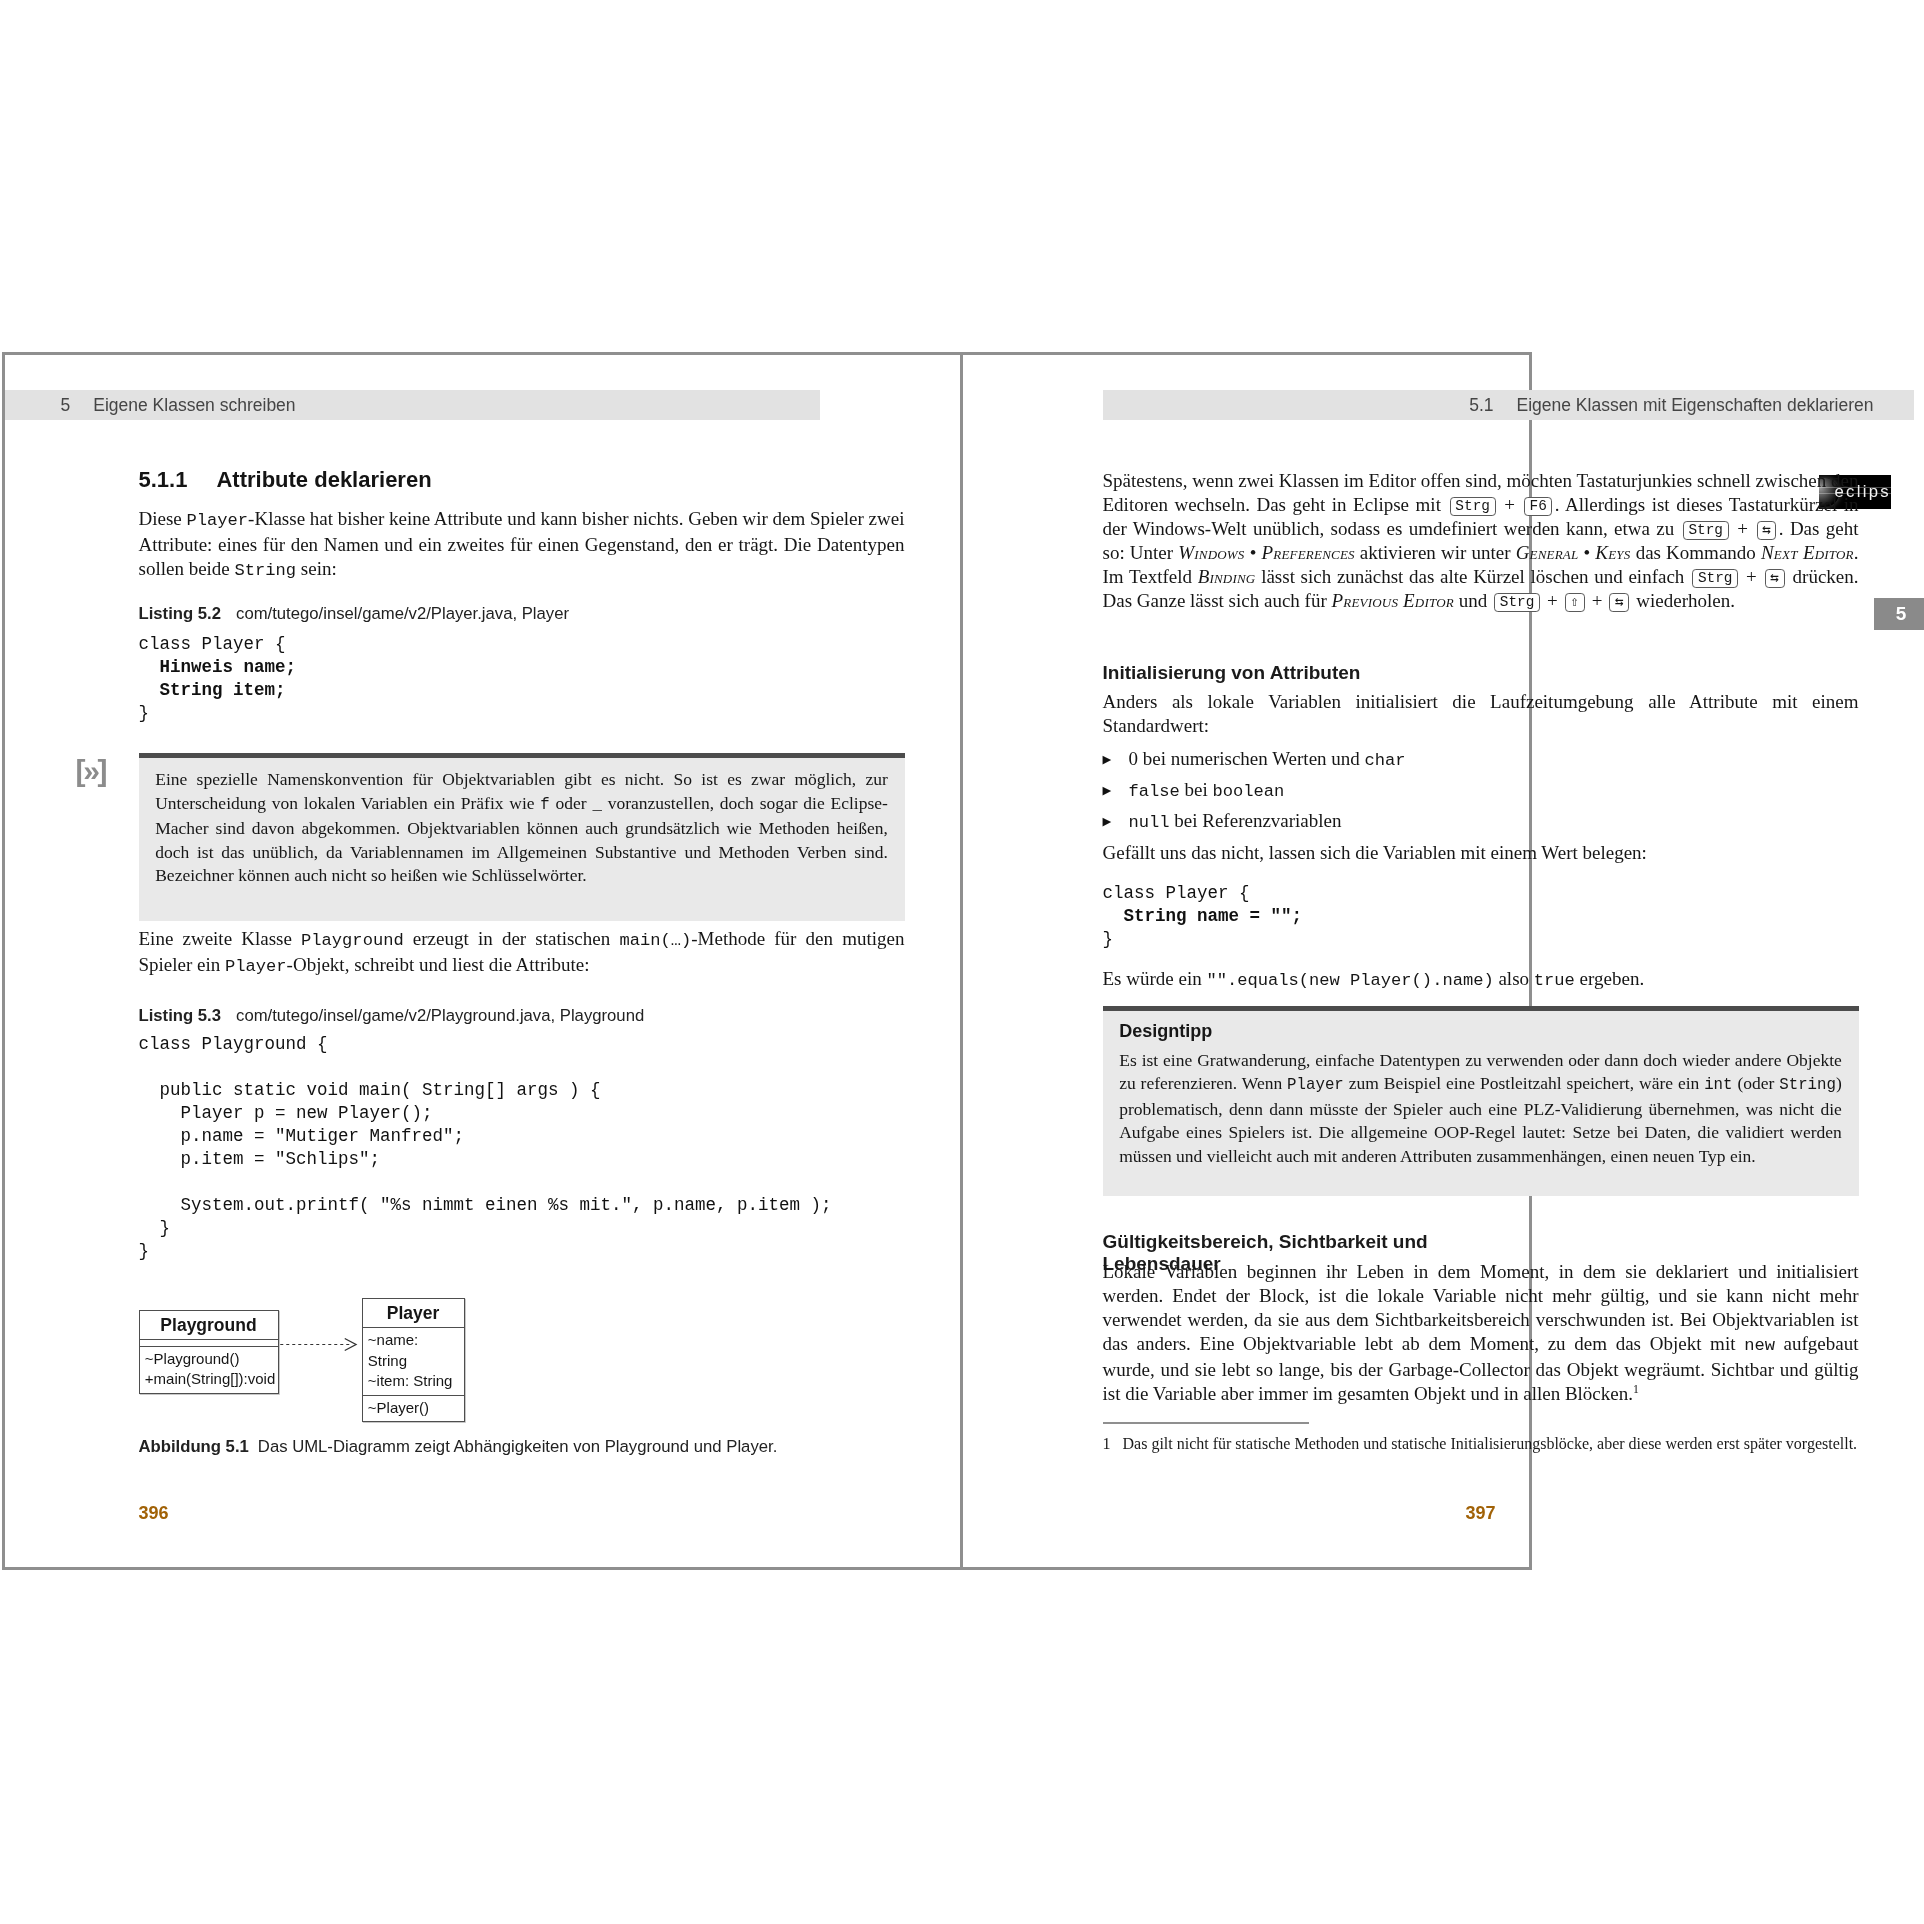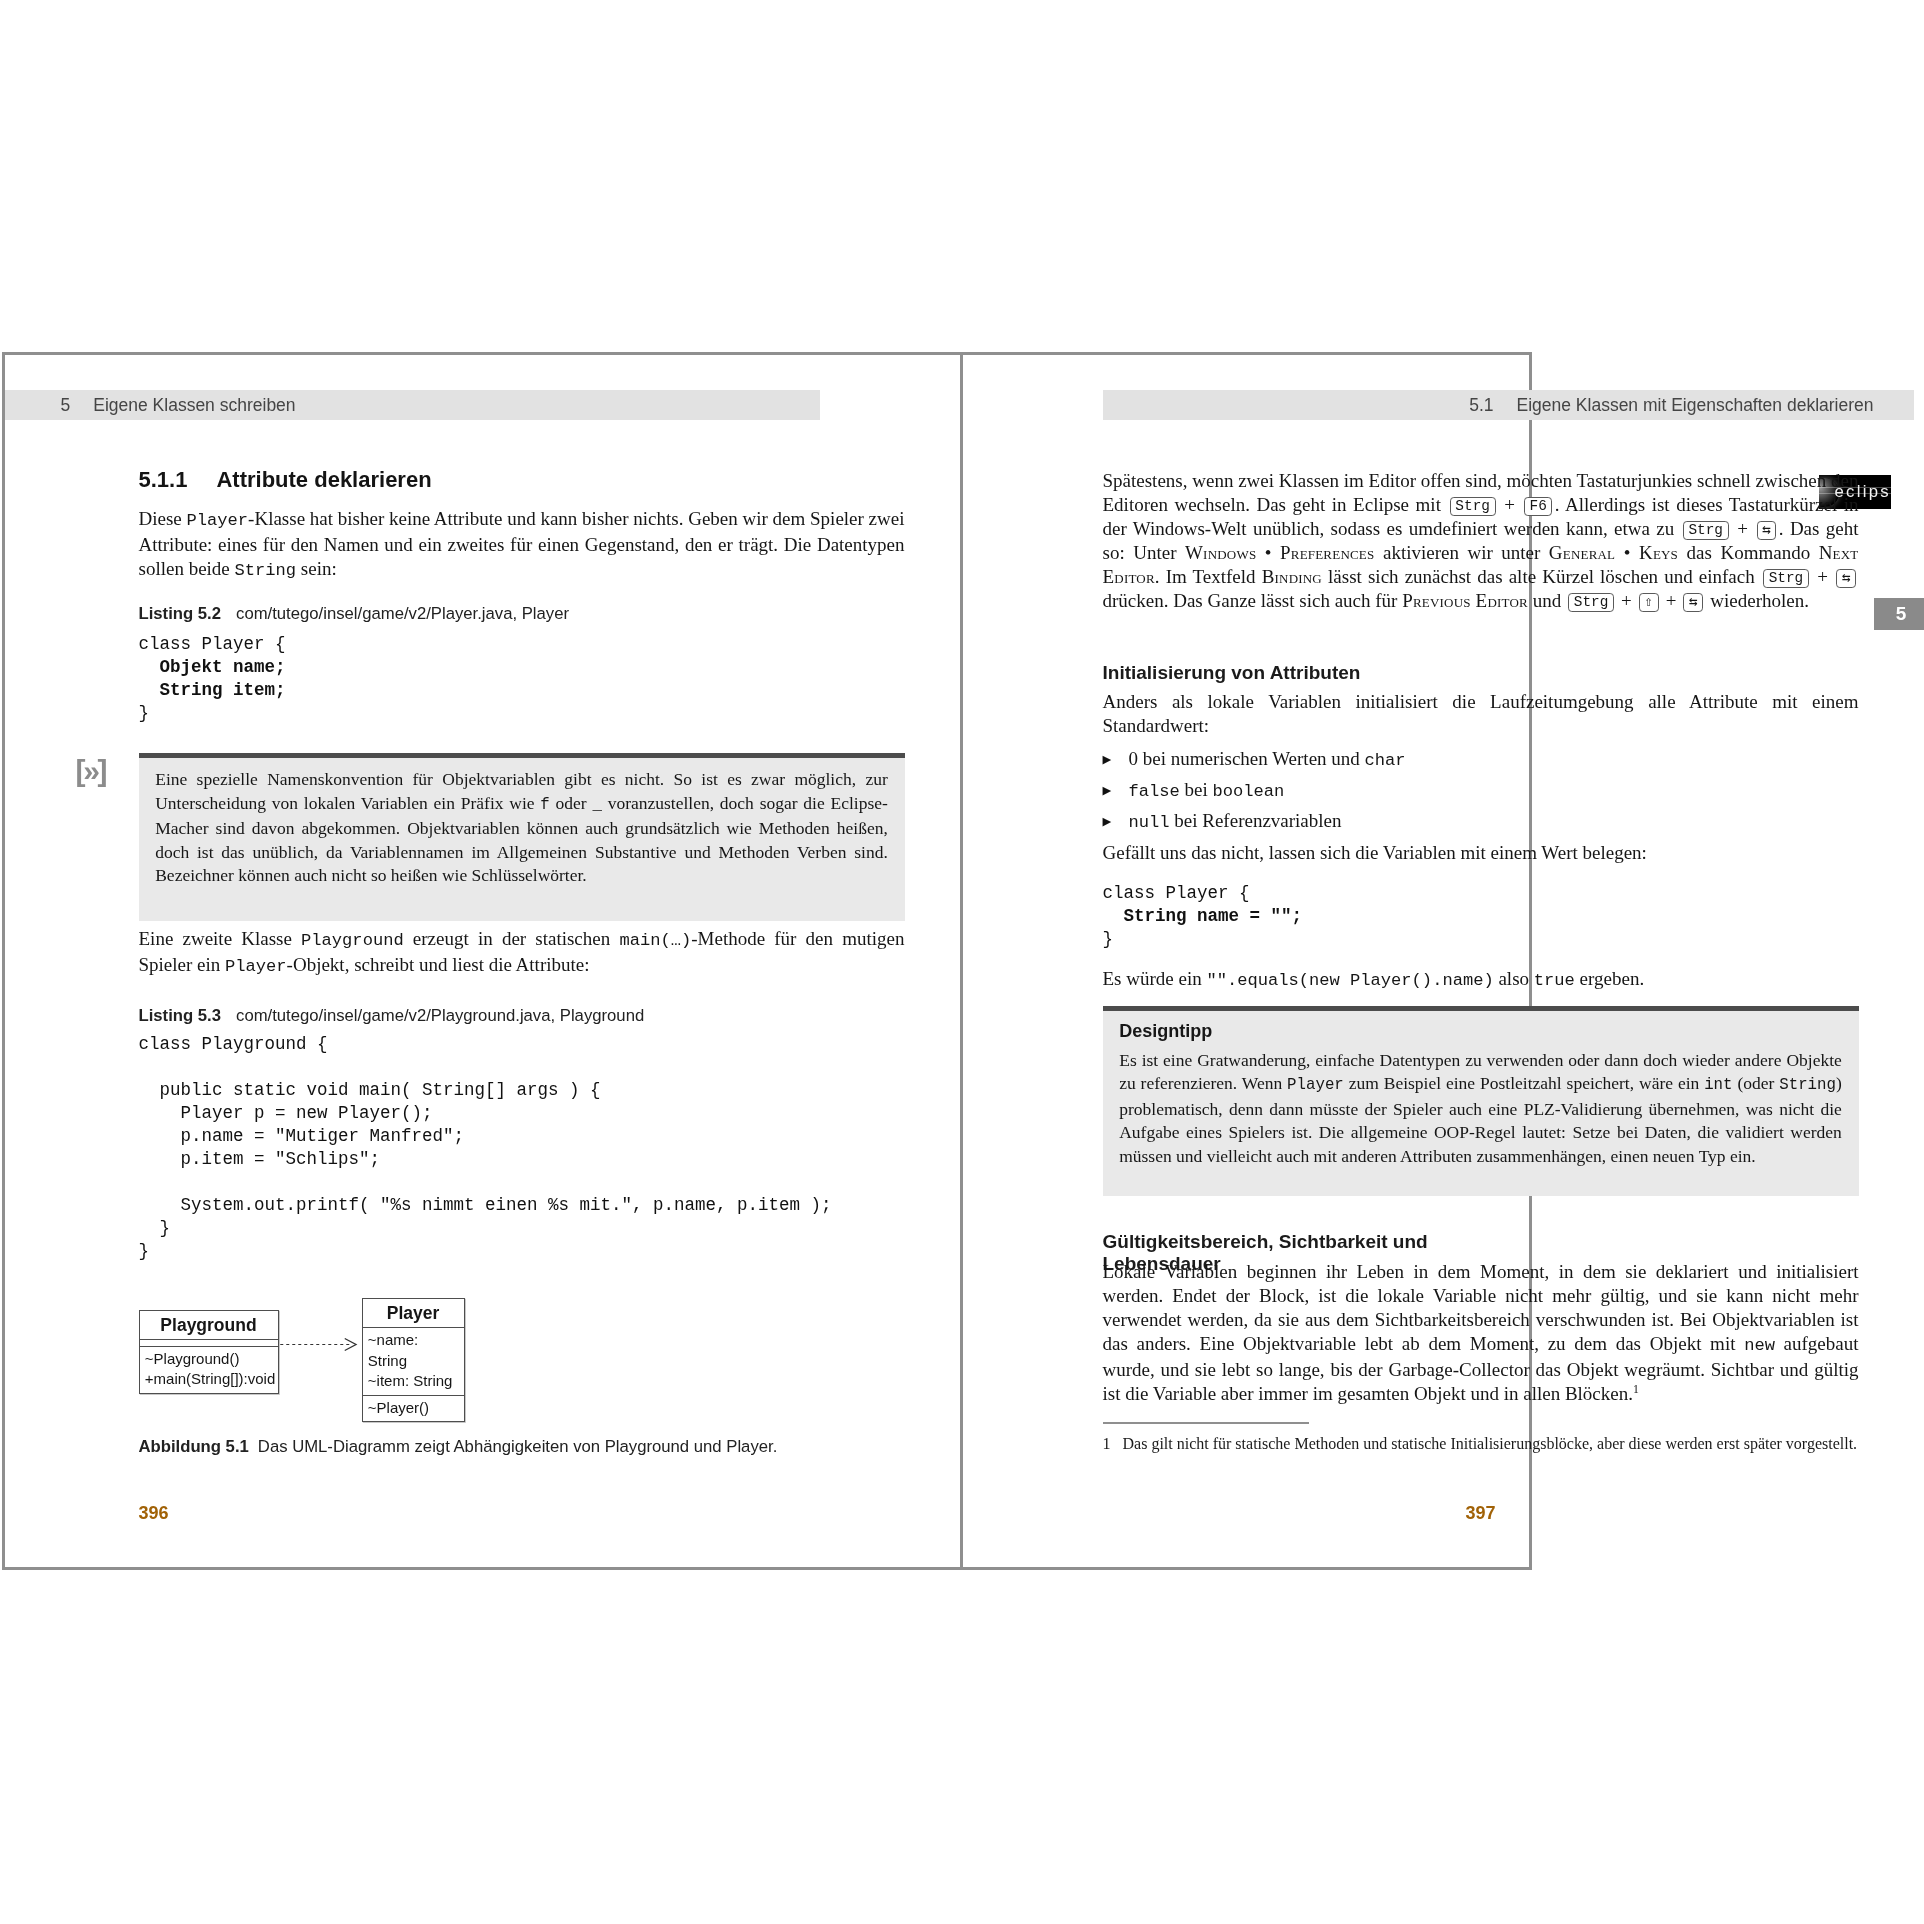--- a/index.html
+++ b/index.html
@@ -34,21 +34,21 @@
   .listcap .lab { font-weight:bold; margin-right:15px; }
 
   
   .code { font-family:"Liberation Mono", monospace; font-size:17.5px; line-height:23px; color:#111; }
   .code .cl { white-space:pre; }
   .code .seg-m, .code .seg-mb { font-family:inherit; font-size:inherit; }
 
   
   .seg-m  { font-family:"Liberation Mono", monospace; font-size:0.90em; }
   .seg-mb { font-family:"Liberation Mono", monospace; font-weight:bold; }
-  .seg-sc { font-variant:small-caps; letter-spacing:0.2px; }
+  .seg-sc { font-variant:small-caps; letter-spacing:0.2px;font-style:italic; }
   .seg-sup{ vertical-align:super; font-size:0.62em; line-height:0; }
   .seg-k  {
     display:inline-block; font-family:"Liberation Mono", monospace; font-size:14.4px;
     line-height:17.5px; border:1.5px solid #5a5a5a; border-radius:3.8px; padding:0 4.6px;
     margin:0 2.3px; vertical-align:1.5px; background:#fff; white-space:nowrap;
   }
 
   
   .graybox {
     background:#e9e9e9; border-top:5.3px solid #4c4c4c; padding:10px 16.7px 0 16.7px;
@@ -120,21 +120,21 @@
   </div>
 
   <div class="abs para" style="left:134px; top:152px;"><span class="seg-t">Diese </span><span class="seg-m">Player</span><span class="seg-t">-Klasse hat bisher keine Attribute und kann bisher nichts. Geben wir dem Spieler zwei Attribute: eines für den Namen und ein zweites für einen Gegenstand, den er trägt. Die Datentypen sollen beide </span><span class="seg-m">String</span><span class="seg-t"> sein:</span></div>
 
   <div class="abs listcap" style="left:134px; top:249px;">
     <span class="lab">Listing 5.2</span><span>com/tutego/insel/game/v2/Player.java, Player</span>
   </div>
 
   <div class="abs code" style="left:134px; top:278px;">
       <div class="cl"><span class="seg-t">class Player {</span></div>
-      <div class="cl"><span class="seg-mb">  Objekt name;</span></div>
+      <div class="cl"><span class="seg-mb">  Hinweis name;</span></div>
       <div class="cl"><span class="seg-mb">  String item;</span></div>
       <div class="cl"><span class="seg-t">}</span></div>
     </div>
 
   <div class="abs note-icon" style="left:71px; top:399px;">[»]</div>
 
   <div class="abs graybox" style="left:134px; top:398px; width:766px; height:168px;">
     <div class="box-body"><span class="seg-t">Eine spezielle Namenskonvention für Objektvariablen gibt es nicht. So ist es zwar möglich, zur Unterscheidung von lokalen Variablen ein Präfix wie </span><span class="seg-m">f</span><span class="seg-t"> oder </span><span class="seg-m">_</span><span class="seg-t"> voranzustellen, doch sogar die Eclipse-Macher sind davon abgekommen. Objektvariablen können auch grundsätzlich wie Methoden heißen, doch ist das unüblich, da Variablennamen im Allgemeinen Substantive und Methoden Verben sind. Bezeichner können auch nicht so heißen wie Schlüsselwörter.</span></div>
   </div>
 

